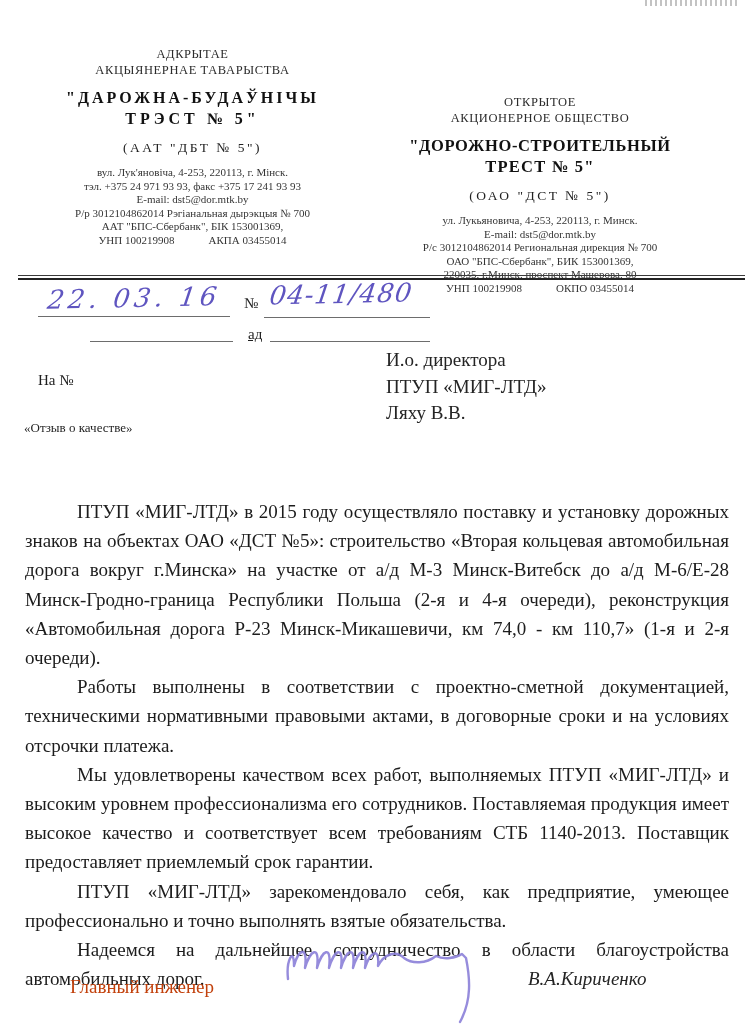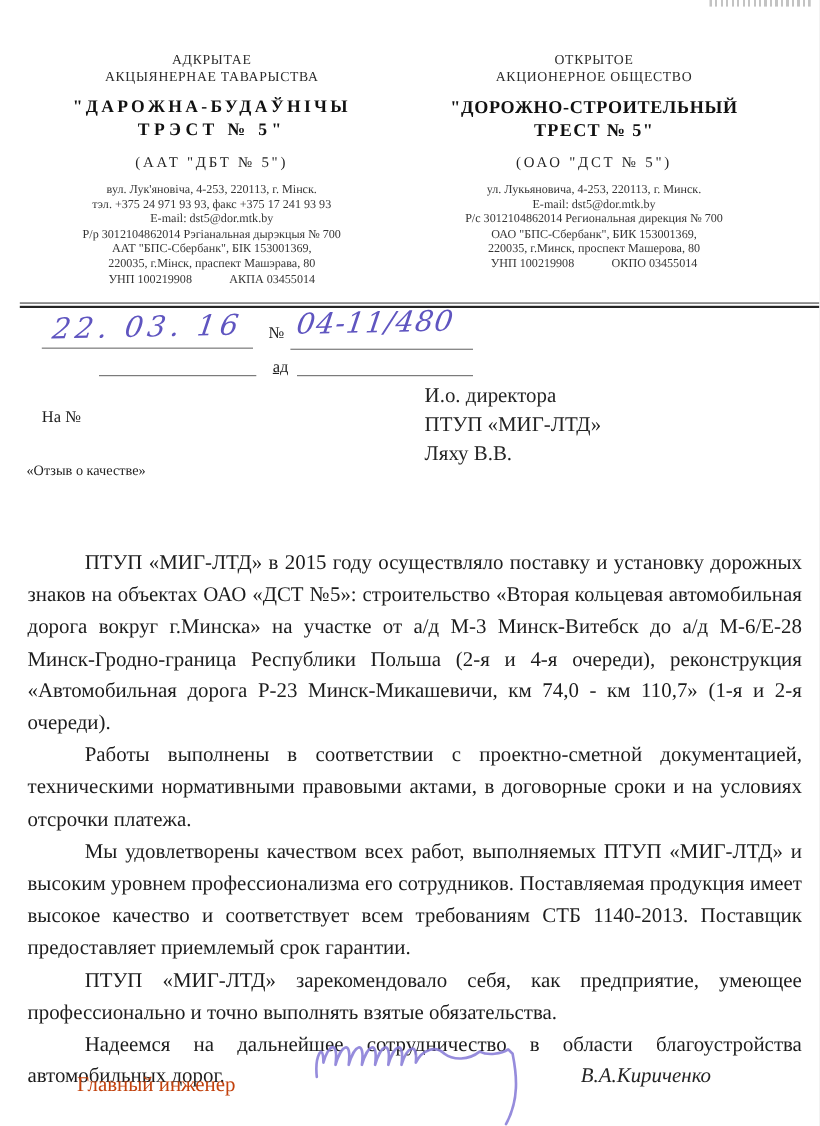--- a/index.html
+++ b/index.html
@@ -11,21 +11,21 @@
   html,body{background:#e9e9e9;}
   body{font-family:"Liberation Serif", serif;}
   .page{
     position:relative;width:745px;height:1024px;margin:0 auto;
     background:#ffffff;color:var(--text);overflow:hidden;
   }
   
   .letterhead{position:absolute;top:46px;left:0;width:745px;display:flex;}
   .lh-col{text-align:center;}
   .lh-col.left{width:365px;padding-left:20px;}
-  .lh-col.right{width:360px;padding-right:10px;}
+  .lh-col.right{width:360px;padding-right:10px;margin-top:48px;}
   .org-type{font-size:12.5px;line-height:16px;letter-spacing:.6px;color:#2b2b2b;}
   .org-name{font-weight:bold;font-size:16px;line-height:21px;margin-top:9px;color:#111;}
   .left .org-name{letter-spacing:3px;}
   .right .org-name{letter-spacing:.6px;font-size:16.5px;}
   .org-abbr{font-size:13.5px;letter-spacing:2.5px;margin-top:11px;color:#222;}
   .addr{margin-top:10px;font-size:11px;line-height:13.6px;color:#353535;}
   .codes{display:flex;justify-content:center;gap:34px;font-size:11px;line-height:13.6px;color:#353535;}
   
   .rule{position:absolute;left:18px;right:0;top:275px;height:5px;
         border-top:1.5px solid #3a3a3a;border-bottom:2.5px solid #242424;}
@@ -72,21 +72,20 @@
       <div class="org-type">АКЦЫЯНЕРНАЕ ТАВАРЫСТВА</div>
       <div class="org-name">"ДАРОЖНА-БУДАЎНІЧЫ</div>
       <div class="org-name" style="margin-top:0;letter-spacing:4px;">ТРЭСТ № 5"</div>
       <div class="org-abbr">(ААТ "ДБТ № 5")</div>
       <div class="addr">
         <div>вул. Лук'яновіча, 4-253, 220113, г. Мінск.</div>
         <div>тэл. +375 24 971 93 93, факс +375 17 241 93 93</div>
         <div>E-mail: dst5@dor.mtk.by</div>
         <div>Р/р 3012104862014 Рэгіанальная дырэкцыя № 700</div>
         <div>ААТ "БПС-Сбербанк", БІК 153001369,</div>
-        <div>220035, г.Мінск, праспект Машэрава, 80</div>
         <div class="codes">
           <span>УНП 100219908</span>
           <span>АКПА 03455014</span>
         </div>
       </div>
     </div>
     <div class="lh-col right">
       <div class="org-type">ОТКРЫТОЕ</div>
       <div class="org-type">АКЦИОНЕРНОЕ ОБЩЕСТВО</div>
       <div class="org-name">"ДОРОЖНО-СТРОИТЕЛЬНЫЙ</div>

